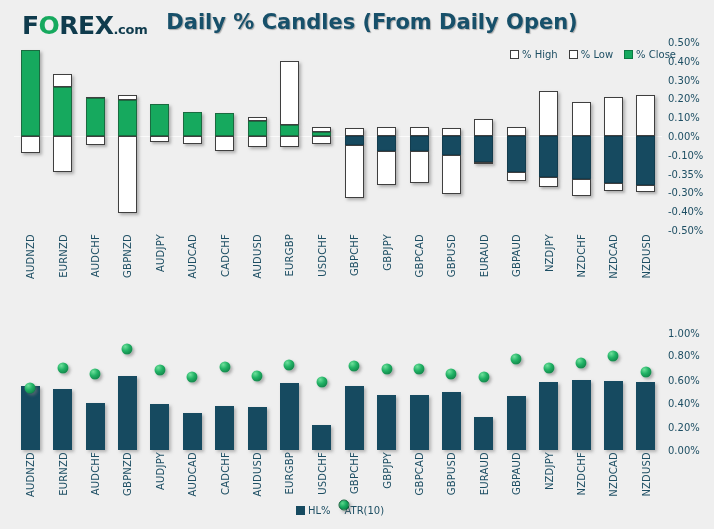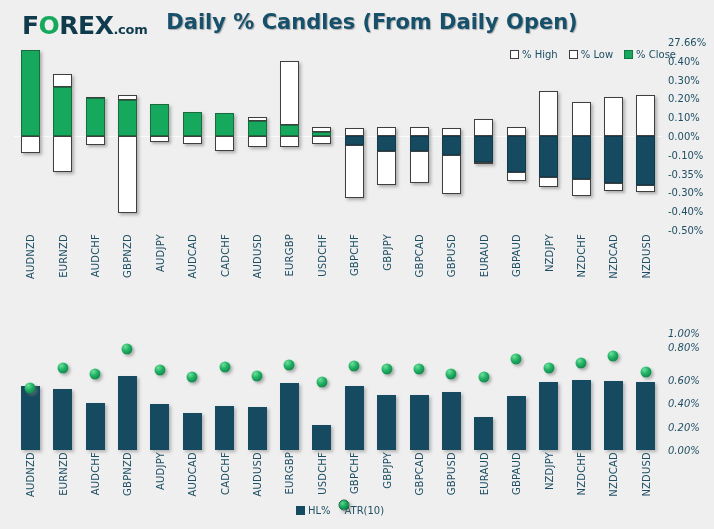--- a/index.html
+++ b/index.html
@@ -121,21 +121,21 @@
     color: #1d4e63;
     text-align: left;
   }
   .axis-labels .tick {
     position: absolute;
     left: 0;
     white-space: nowrap;
     transform: translateY(-50%);
   }
   #yaxis-candles { left: 668px; top: 42px; width: 46px; height: 188px; }
-  #yaxis-atr     { left: 668px; top: 333px; width: 46px; height: 117px; font-style: italic; }
+  #yaxis-atr     { left: 668px; top: 333px; width: 46px; height: 117px; }
 
   
   .col {
     position: absolute;
     bottom: 0;
     top: 0;
   }
 
   
   .seg {
@@ -295,21 +295,21 @@
         <div class="seg close-navy" style="left: 0px; width: 19px; top: 94px; height: 47px;"></div>
         <div class="seg lo-white" style="left: 0px; width: 19px; top: 141px; height: 7.52px;"></div>
       </div>
       <div class="col" style="left: 622.3px; width: 19px;">
         <div class="seg hi-white" style="left: 0px; width: 19px; top: 52.64px; height: 41.36px;"></div>
         <div class="seg close-navy" style="left: 0px; width: 19px; top: 94px; height: 48.88px;"></div>
         <div class="seg lo-white" style="left: 0px; width: 19px; top: 142.88px; height: 7.52px;"></div>
       </div>
     </div>
   <div class="axis-labels" id="yaxis-candles">
-      <div class="tick" style="top: 0px;">27.66%</div>
+      <div class="tick" style="top: 0px;">0.50%</div>
       <div class="tick" style="top: 18.8px;">0.40%</div>
       <div class="tick" style="top: 37.6px;">0.30%</div>
       <div class="tick" style="top: 56.4px;">0.20%</div>
       <div class="tick" style="top: 75.2px;">0.10%</div>
       <div class="tick" style="top: 94px;">0.00%</div>
       <div class="tick" style="top: 112.8px;">-0.10%</div>
       <div class="tick" style="top: 131.6px;">-0.35%</div>
       <div class="tick" style="top: 150.4px; text-align: center;">-0.30%</div>
       <div class="tick" style="top: 169.2px;">-0.40%</div>
       <div class="tick" style="top: 188px;">-0.50%</div>
@@ -374,21 +374,21 @@
       <div class="dot" style="left: 534.6px; top: 35.1px;"></div>
       <div class="bar" style="left: 557.5px; width: 19px; top: 46.8px; height: 70.2px;"></div>
       <div class="dot" style="left: 567px; top: 30.42px;"></div>
       <div class="bar" style="left: 589.9px; width: 19px; top: 47.97px; height: 69.03px;"></div>
       <div class="dot" style="left: 599.4px; top: 23.4px;"></div>
       <div class="bar" style="left: 622.3px; width: 19px; top: 49.14px; height: 67.86px;"></div>
       <div class="dot" style="left: 631.8px; top: 38.61px;"></div>
     </div>
   <div class="axis-labels" id="yaxis-atr">
       <div class="tick" style="top: 0px;">1.00%</div>
-      <div class="tick" style="top: 14px;">0.80%</div>
+      <div class="tick" style="top: 22px;">0.80%</div>
       <div class="tick" style="top: 46.8px;">0.60%</div>
       <div class="tick" style="top: 70.2px;">0.40%</div>
       <div class="tick" style="top: 93.6px;">0.20%</div>
       <div class="tick" style="top: 117px;">0.00%</div>
     </div>
   <div class="xlabels" id="xlabels-atr">
       <div class="xlab" style="left: 11.2px;">AUDNZD</div>
       <div class="xlab" style="left: 43.6px;">EURNZD</div>
       <div class="xlab" style="left: 76px;">AUDCHF</div>
       <div class="xlab" style="left: 108.4px;">GBPNZD</div>

